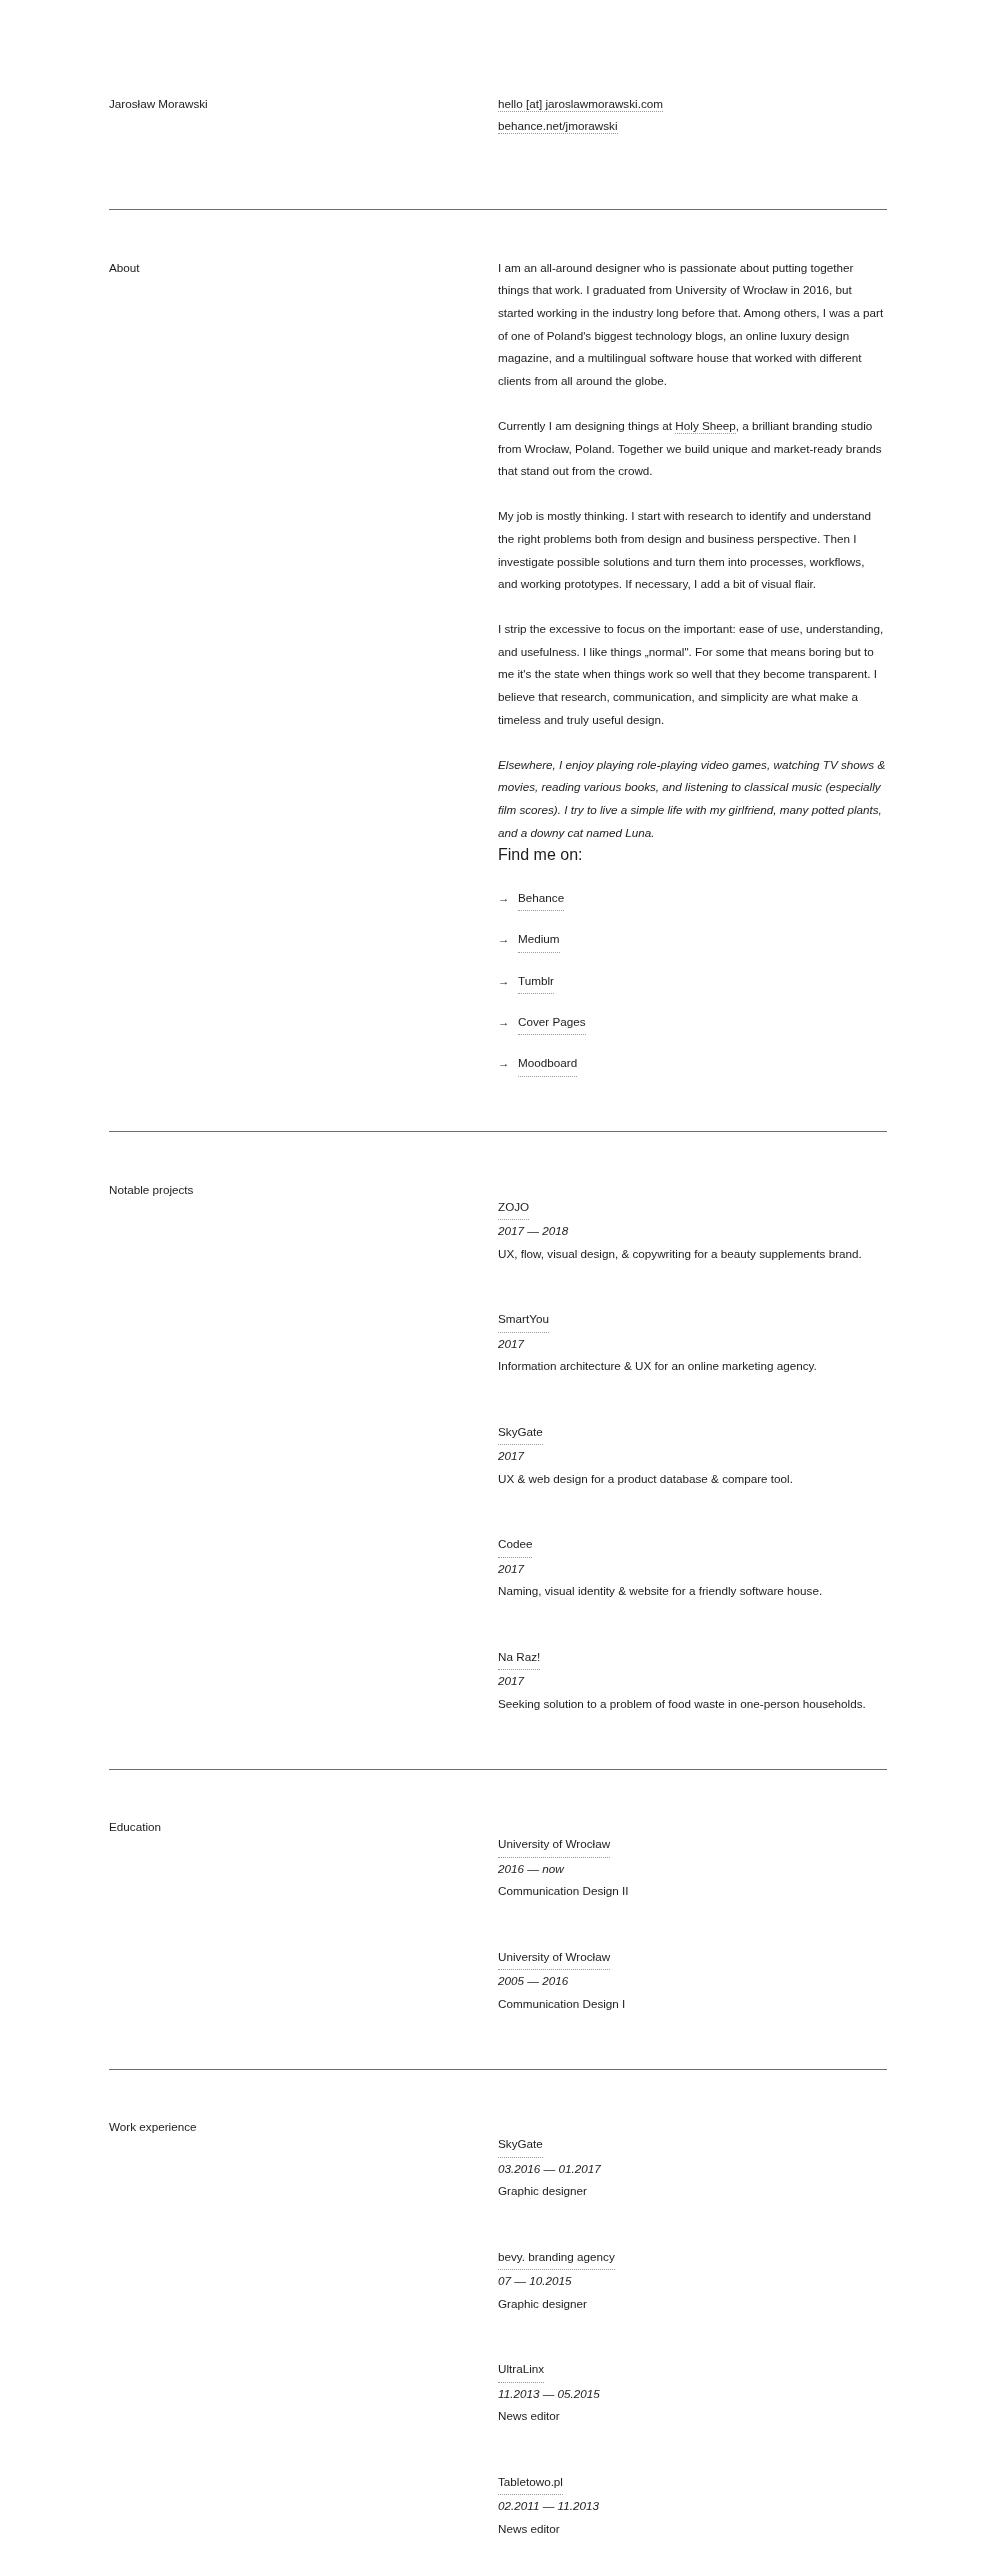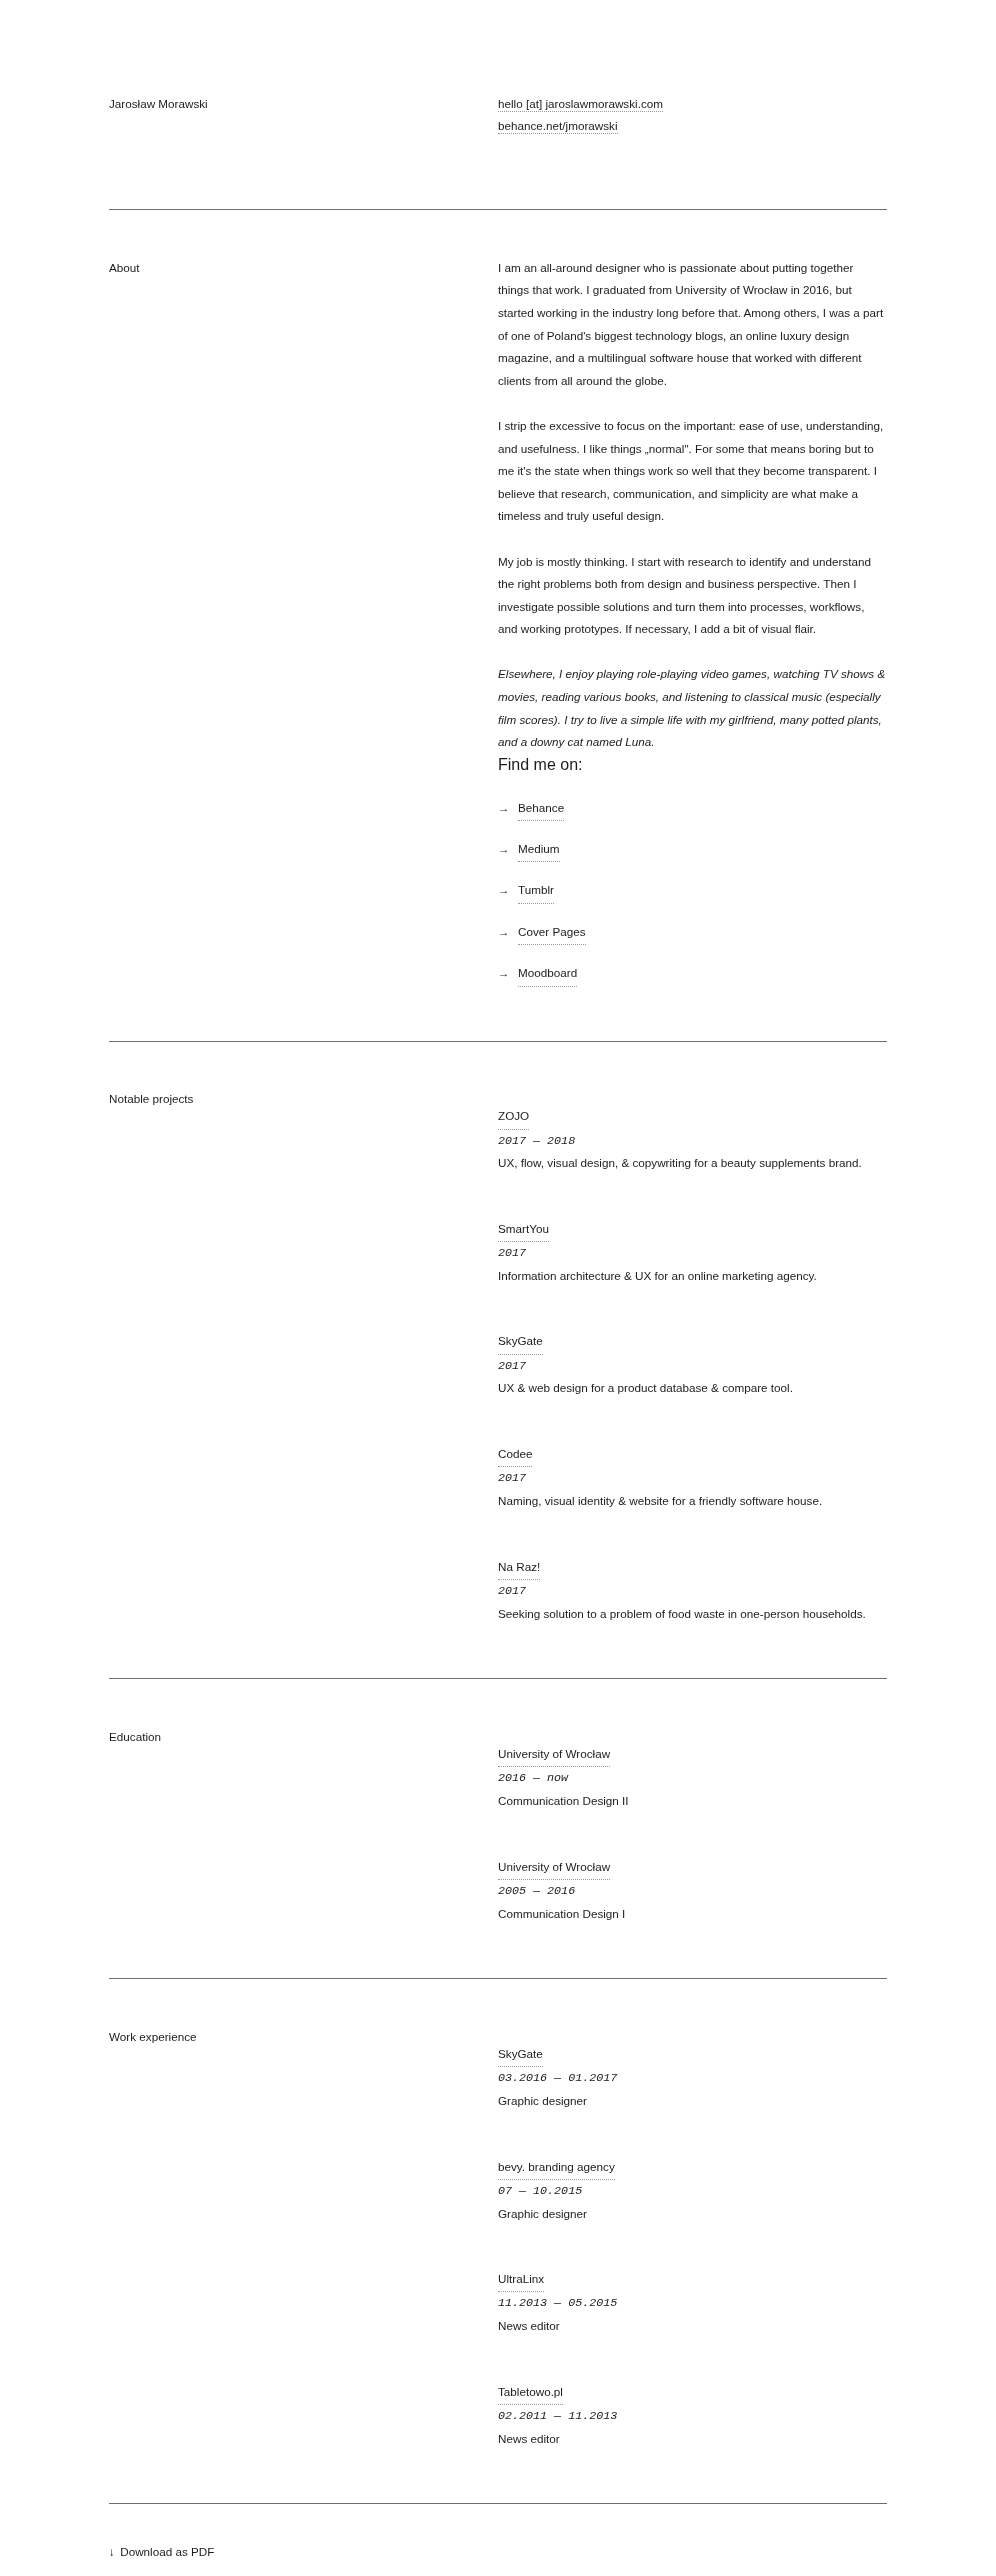--- a/index.html
+++ b/index.html
@@ -105,21 +105,20 @@
   .item:last-child { margin-bottom: 0; }
   .item-title {
     font-size: 11.7px;
     line-height: 22.6px;
     display: inline-block;
   }
   .item-date {
     font-size: 11.7px;
     line-height: 22.6px;
     font-style: italic;
-    font-family: Liberation Mono, monospace;
   }
   .item-desc {
     font-size: 11.7px;
     line-height: 22.6px;
     max-width: 389px;
   }
 
   
   .footer {
     padding-top: 37px;
@@ -156,22 +155,23 @@
   </div>
 
   <div class="divider div-1"></div>
 
   <div class="inner">
 
     <div class="section row">
       <div class="col-label">About</div>
       <div class="col-content about">
         <p>I am an all-around designer who is passionate about putting together things that work. I graduated from University of Wrocław in 2016, but started working in the industry long before that. Among others, I was a part of one of Poland's biggest technology blogs, an online luxury design magazine, and a multilingual software house that worked with different clients from all around the globe.</p>
+        <p><span>Currently I am designing things at </span><a class="dlink">Holy Sheep</a><span>, a brilliant branding studio from Wrocław, Poland. Together we build unique and market-ready brands that stand out from the crowd.</span></p>
+        <p>My job is mostly thinking. I start with research to identify and understand the right problems both from design and business perspective. Then I investigate possible solutions and turn them into processes, workflows, and working prototypes. If necessary, I add a bit of visual flair.</p>
         <p>I strip the excessive to focus on the important: ease of use, understanding, and usefulness. I like things „normal". For some that means boring but to me it's the state when things work so well that they become transparent. I believe that research, communication, and simplicity are what make a timeless and truly useful design.</p>
-        <p>My job is mostly thinking. I start with research to identify and understand the right problems both from design and business perspective. Then I investigate possible solutions and turn them into processes, workflows, and working prototypes. If necessary, I add a bit of visual flair.</p>
         <p>Elsewhere, I enjoy playing role-playing video games, watching TV shows &amp; movies, reading various books, and listening to classical music (especially film scores). I try to live a simple life with my girlfriend, many potted plants, and a downy cat named Luna.</p>
 
         <div class="findme">Find me on:</div>
         <ul class="social-list">
           <li>
             <span class="arrow">→</span>
             <a class="dlink">Behance</a>
           </li>
           <li>
             <span class="arrow">→</span>

